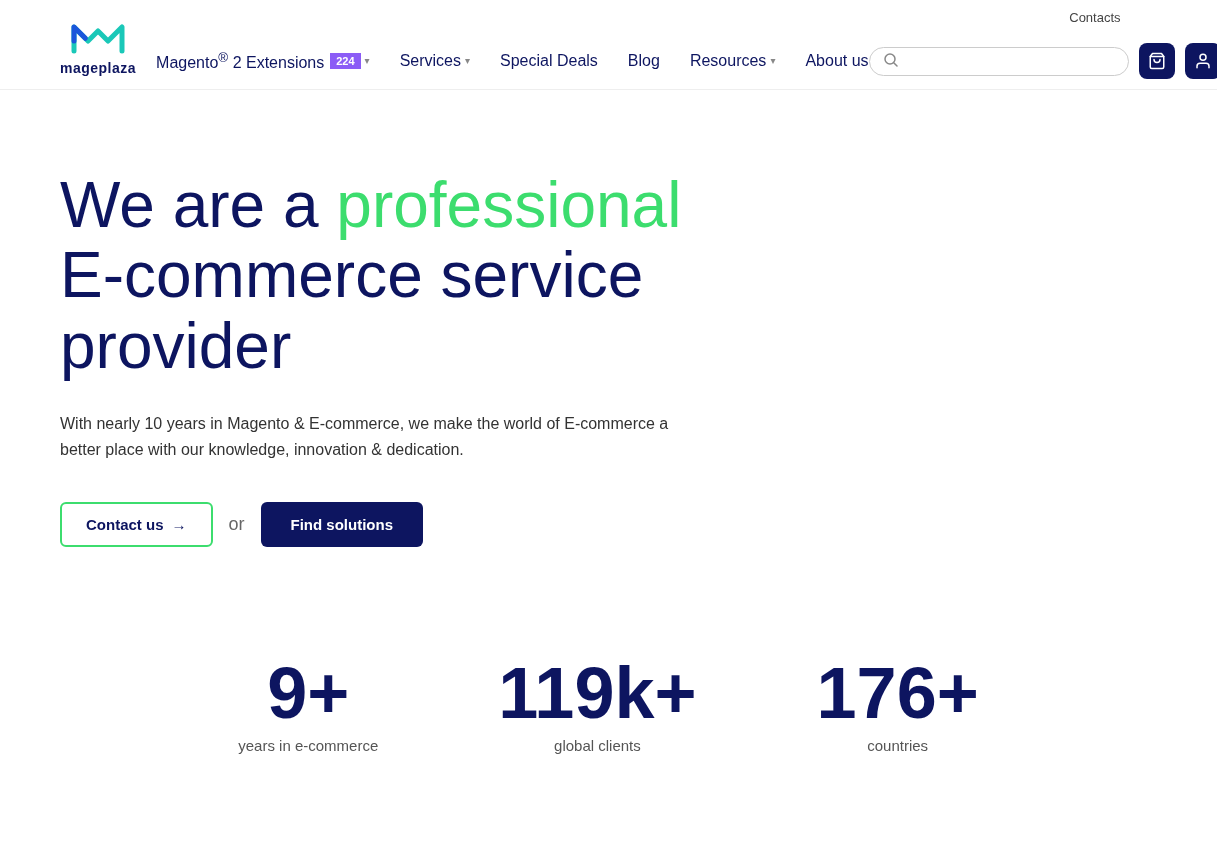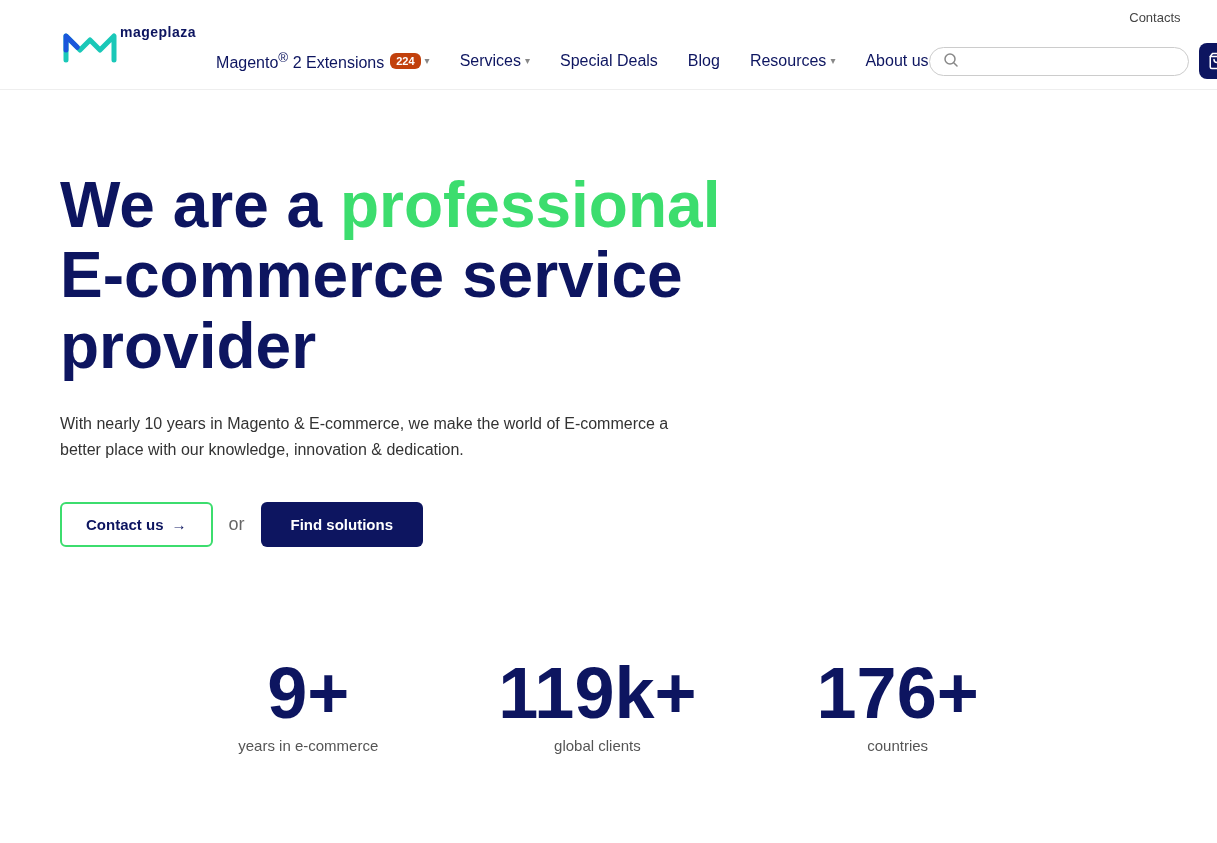--- a/index.html
+++ b/index.html
@@ -9,22 +9,22 @@
     .header {
       display: flex;
       align-items: center;
       justify-content: space-between;
       padding: 10px 60px;
       border-bottom: 1px solid #eee;
       position: relative;
     }
     .logo-area {
       display: flex;
-      flex-direction: row;
-      align-items: flex-start;
+      flex-direction: column;
+      align-items: center;
     }
     .logo-svg { width: 60px; height: 45px; }
     .logo-text {
       font-size: 14px;
       font-weight: 700;
       color: #0d1560;
       letter-spacing: 0.5px;
       margin-top: 2px;
     }
     .nav-area {
@@ -38,26 +38,26 @@
       color: #0d1560;
       font-weight: 500;
       cursor: pointer;
       display: flex;
       align-items: center;
       gap: 4px;
       white-space: nowrap;
       justify-content: center;
     }
     .nav-badge {
-      background: #c2410c;
+      background: #8b5cf6;
       color: #fff;
       font-size: 11px;
       font-weight: 700;
       padding: 2px 6px;
-      border-radius: 6px;
+      border-radius: 0;
       margin-left: 2px;
     }
     .chevron {
       font-size: 10px;
       color: #888;
     }
     .header-right {
       display: flex;
       align-items: center;
       gap: 10px;
@@ -92,21 +92,21 @@
       font-size: 16px;
     }
 
     
     .hero {
       padding: 80px 60px 60px;
       max-width: 900px;
     }
     .hero-heading {
       font-size: 64px;
-      font-weight: 700;
+      font-weight: 400;
       line-height: 1.1;
       color: #0d1560;
       margin-bottom: 30px;
     }
     .hero-heading .highlight {
       color: #3cdd6e;
     }
     .hero-subtext {
       font-size: 16px;
       color: #333;

